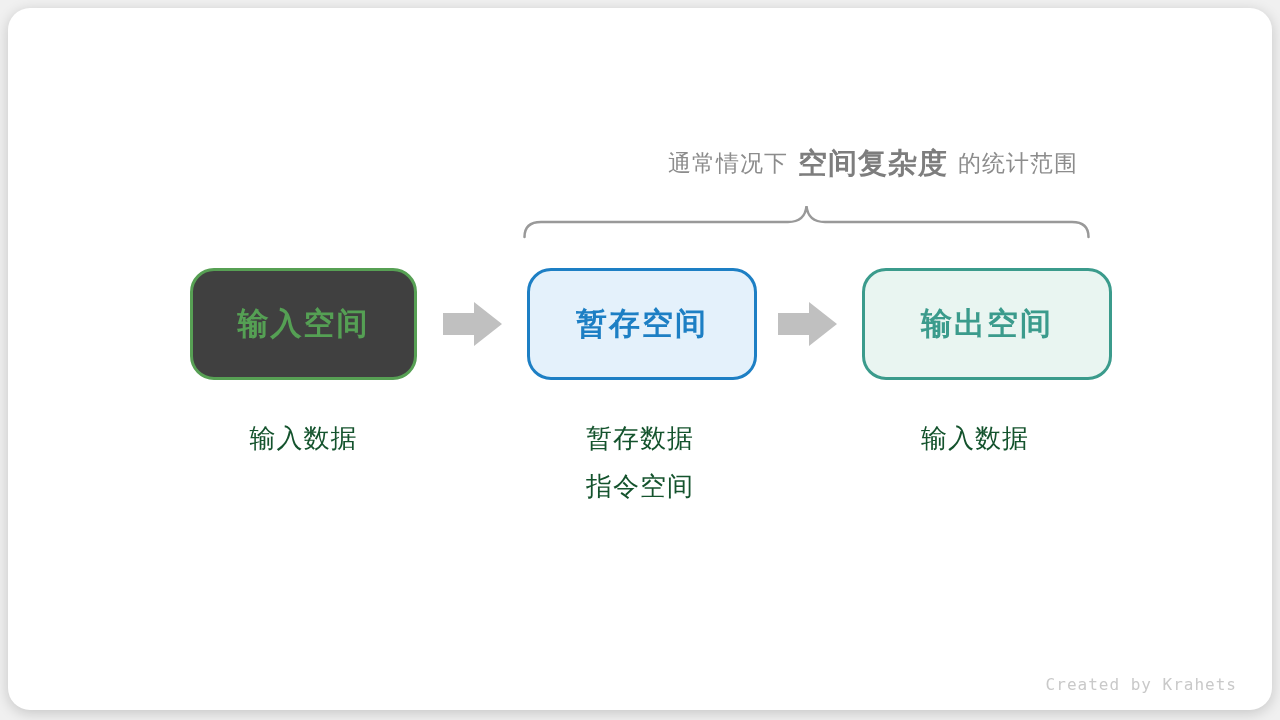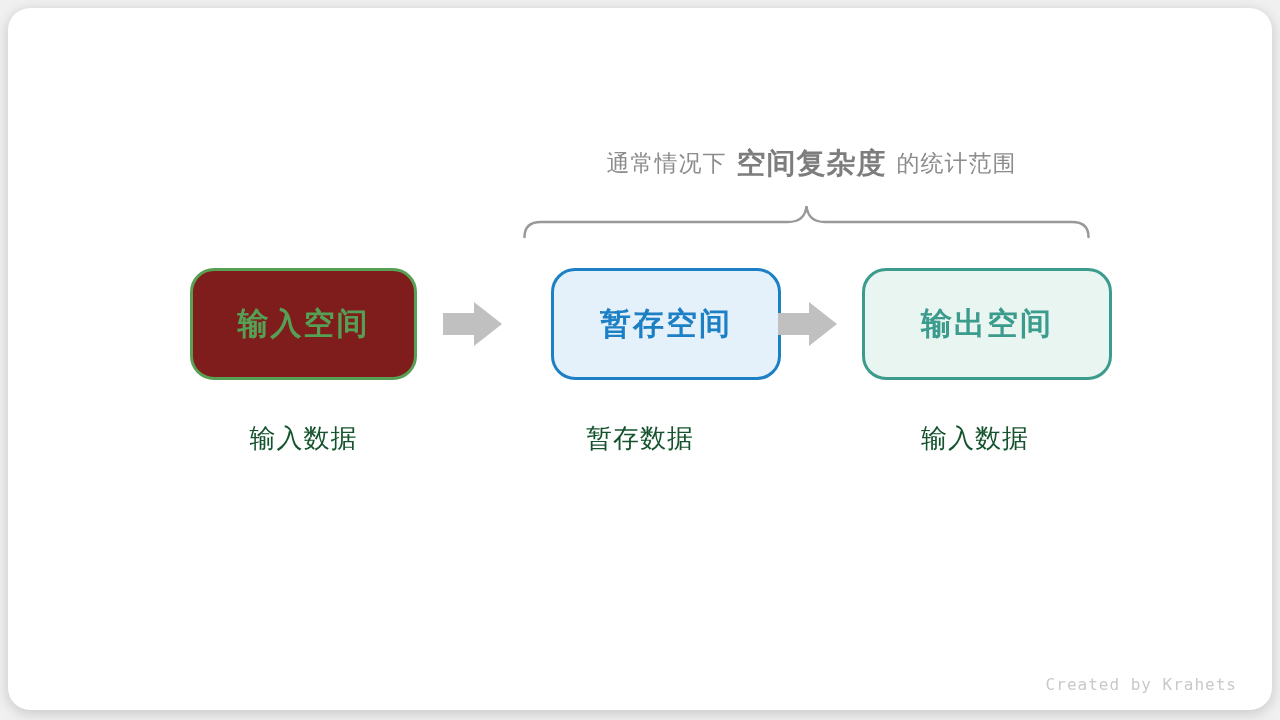--- a/index.html
+++ b/index.html
@@ -13,23 +13,23 @@
   .card {
     position: absolute;
     left: 8px; top: 8px;
     width: 1264px; height: 702px;
     background: #ffffff;
     border-radius: 22px;
     box-shadow: 0 3px 14px rgba(0,0,0,0.18);
   }
   .caption {
     position: absolute;
-    left: 528px; top: 144px;
+    left: 511px; top: 144px;
     width: 567px;
-    text-align: center;
+    text-align: right;
     color: #8c8c8c;
     font-size: 23px;
     letter-spacing: 1px;
     white-space: nowrap;
   }
   .caption .hl {
     font-weight: bold;
     font-size: 29px;
     color: #7d7d7d;
     margin: 0 10px;
@@ -46,22 +46,22 @@
     height: 112px;
     border-radius: 24px;
     border: 3px solid;
     display: flex;
     align-items: center;
     justify-content: center;
     font-size: 31px;
     font-weight: bold;
     letter-spacing: 2px;
   }
-  .box.green  { left: 190px; width: 227px; border-color: #57a054; background: #7f1d1d; color: #55a054; }
-  .box.blue   { left: 551px; width: 230px; border-color: #1d7fc4; background: #e4f1fb; color: #1d7fc4; }
+  .box.green  { left: 190px; width: 227px; border-color: #57a054; background: #404040; color: #55a054; }
+  .box.blue   { left: 527px; width: 230px; border-color: #1d7fc4; background: #e4f1fb; color: #1d7fc4; }
   .box.teal   { left: 862px; width: 250px; border-color: #3b9b8c; background: #e9f5f1; color: #3b9b8c; }
   .arrow {
     position: absolute;
     top: 301px;
     width: 60px; height: 46px;
   }
   .arrow.a1 { left: 443px; }
   .arrow.a2 { left: 778px; }
   .note {
     position: absolute;
@@ -116,19 +116,20 @@
 <div class="box teal">
   <span>输出空间</span>
 </div>
 
 <div class="note n1">
   <div>输入数据</div>
 </div>
 
 <div class="note n2">
   <div>暂存数据</div>
+  <div>指令空间</div>
 </div>
 
 <div class="note n3">
   <div>输入数据</div>
 </div>
 
 <div class="credit">Created by Krahets</div>
 
 </body></html>

